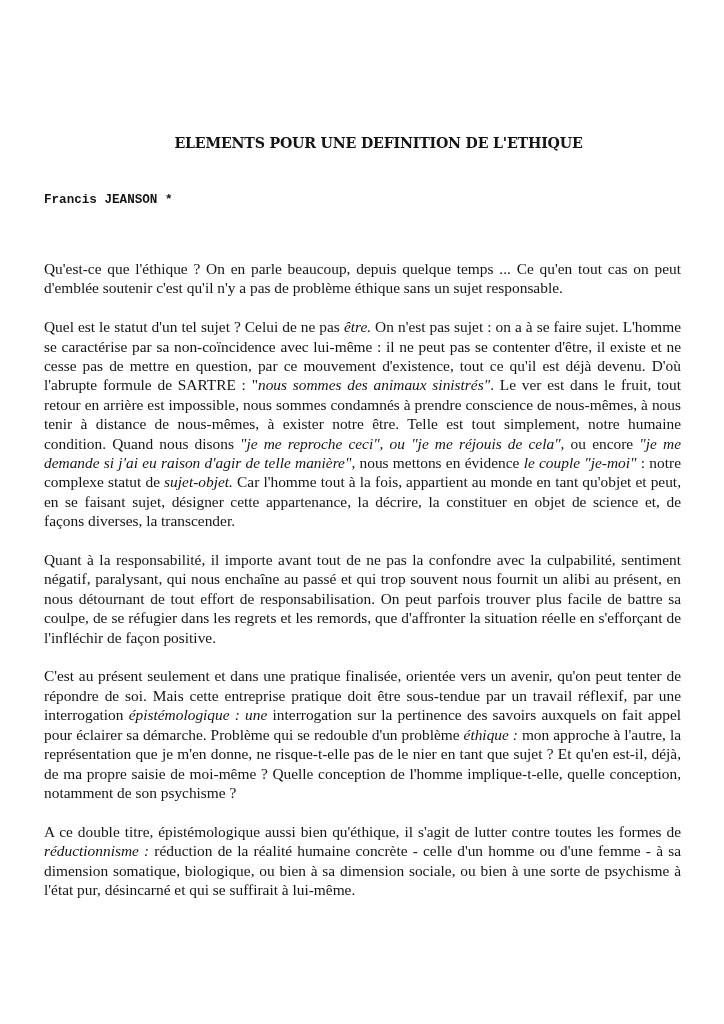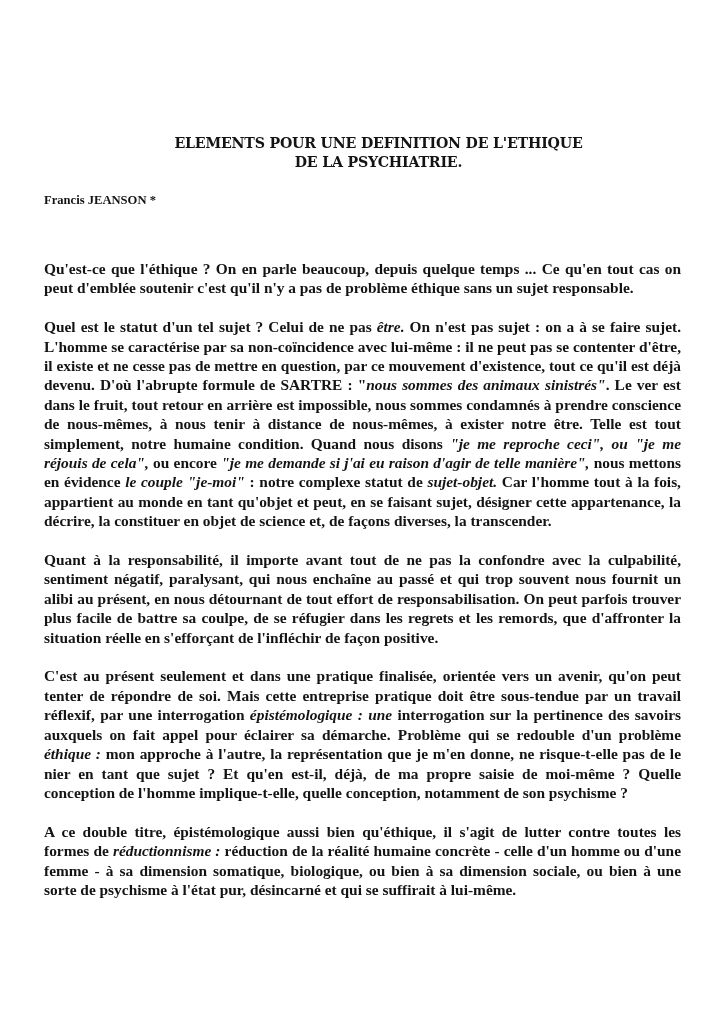--- a/index.html
+++ b/index.html
@@ -31,51 +31,49 @@
       font-size: 14.2px;
       line-height: 19px;
       letter-spacing: -0.2px;
       margin: 16px;
     }
     .title span { display: block; }
     .author {
       position: absolute;
       left: 0;
       top: 191px;
-      font-family: Liberation Serif, serif;
+      font-family: Liberation Mono, monospace;
       font-weight: bold;
       font-size: 12.6px;
       line-height: 18px;
       margin: 0;
       text-align: center;
     }
     .body-text {
       position: absolute;
       left: 0;
       top: 259px;
       width: 637px;
     }
     .para {
       font-family: "Liberation Serif", serif;
       font-size: 15.4px;
       line-height: 19.4px;
       text-align: justify;
       margin: 0 0 19.4px 0;
       hyphens: none;
-      font-weight: bold;
     }
     .para em { font-style: italic; margin-top: 12px; }
   </style>
 </head>
 <body>
 
 <div class="page">
   <h1 class="title">
     <span>ELEMENTS POUR UNE DEFINITION DE L'ETHIQUE</span>
-    <span>DE LA PSYCHIATRIE.</span>
   </h1>
 
   <p class="author">Francis JEANSON *</p>
 
   <div class="body-text">
     <p class="para"><span>Qu'est-ce que l'éthique ? On en parle beaucoup, depuis quelque temps ... Ce qu'en tout cas on peut d'emblée soutenir c'est qu'il n'y a pas de problème éthique sans un sujet responsable.</span></p>
     <p class="para"><span>Quel est le statut d'un tel sujet ? Celui de ne pas </span><em>être.</em><span> On n'est pas sujet : on a à se faire sujet. L'homme se caractérise par sa non-coïncidence avec lui-même : il ne peut pas se contenter d'être, il existe et ne cesse pas de mettre en question, par ce mouvement d'existence, tout ce qu'il est déjà devenu. D'où l'abrupte formule de SARTRE : "</span><em>nous sommes des animaux sinistrés"</em><span>. Le ver est dans le fruit, tout retour en arrière est impossible, nous sommes condamnés à prendre conscience de nous-mêmes, à nous tenir à distance de nous-mêmes, à exister notre être. Telle est tout simplement, notre humaine condition. Quand nous disons </span><em>"je me reproche ceci", ou "je me réjouis de cela",</em><span> ou encore </span><em>"je me demande si j'ai eu raison d'agir de telle manière",</em><span> nous mettons en évidence </span><em>le couple "je-moi"</em><span> : notre complexe statut de </span><em>sujet-objet.</em><span> Car l'homme tout à la fois, appartient au monde en tant qu'objet et peut, en se faisant sujet, désigner cette appartenance, la décrire, la constituer en objet de science et, de façons diverses, la transcender.</span></p>
     <p class="para"><span>Quant à la responsabilité, il importe avant tout de ne pas la confondre avec la culpabilité, sentiment négatif, paralysant, qui nous enchaîne au passé et qui trop souvent nous fournit un alibi au présent, en nous détournant de tout effort de responsabilisation. On peut parfois trouver plus facile de battre sa coulpe, de se réfugier dans les regrets et les remords, que d'affronter la situation réelle en s'efforçant de l'infléchir de façon positive.</span></p>
     <p class="para"><span>C'est au présent seulement et dans une pratique finalisée, orientée vers un avenir, qu'on peut tenter de répondre de soi. Mais cette entreprise pratique doit être sous-tendue par un travail réflexif, par une interrogation </span><em>épistémologique : une</em><span> interrogation sur la pertinence des savoirs auxquels on fait appel pour éclairer sa démarche. Problème qui se redouble d'un problème </span><em>éthique :</em><span> mon approche à l'autre, la représentation que je m'en donne, ne risque-t-elle pas de le nier en tant que sujet ? Et qu'en est-il, déjà, de ma propre saisie de moi-même ? Quelle conception de l'homme implique-t-elle, quelle conception, notamment de son psychisme ?</span></p>
     <p class="para"><span>A ce double titre, épistémologique aussi bien qu'éthique, il s'agit de lutter contre toutes les formes de </span><em>réductionnisme :</em><span> réduction de la réalité humaine concrète - celle d'un homme ou d'une femme - à sa dimension somatique, biologique, ou bien à sa dimension sociale, ou bien à une sorte de psychisme à l'état pur, désincarné et qui se suffirait à lui-même.</span></p>

